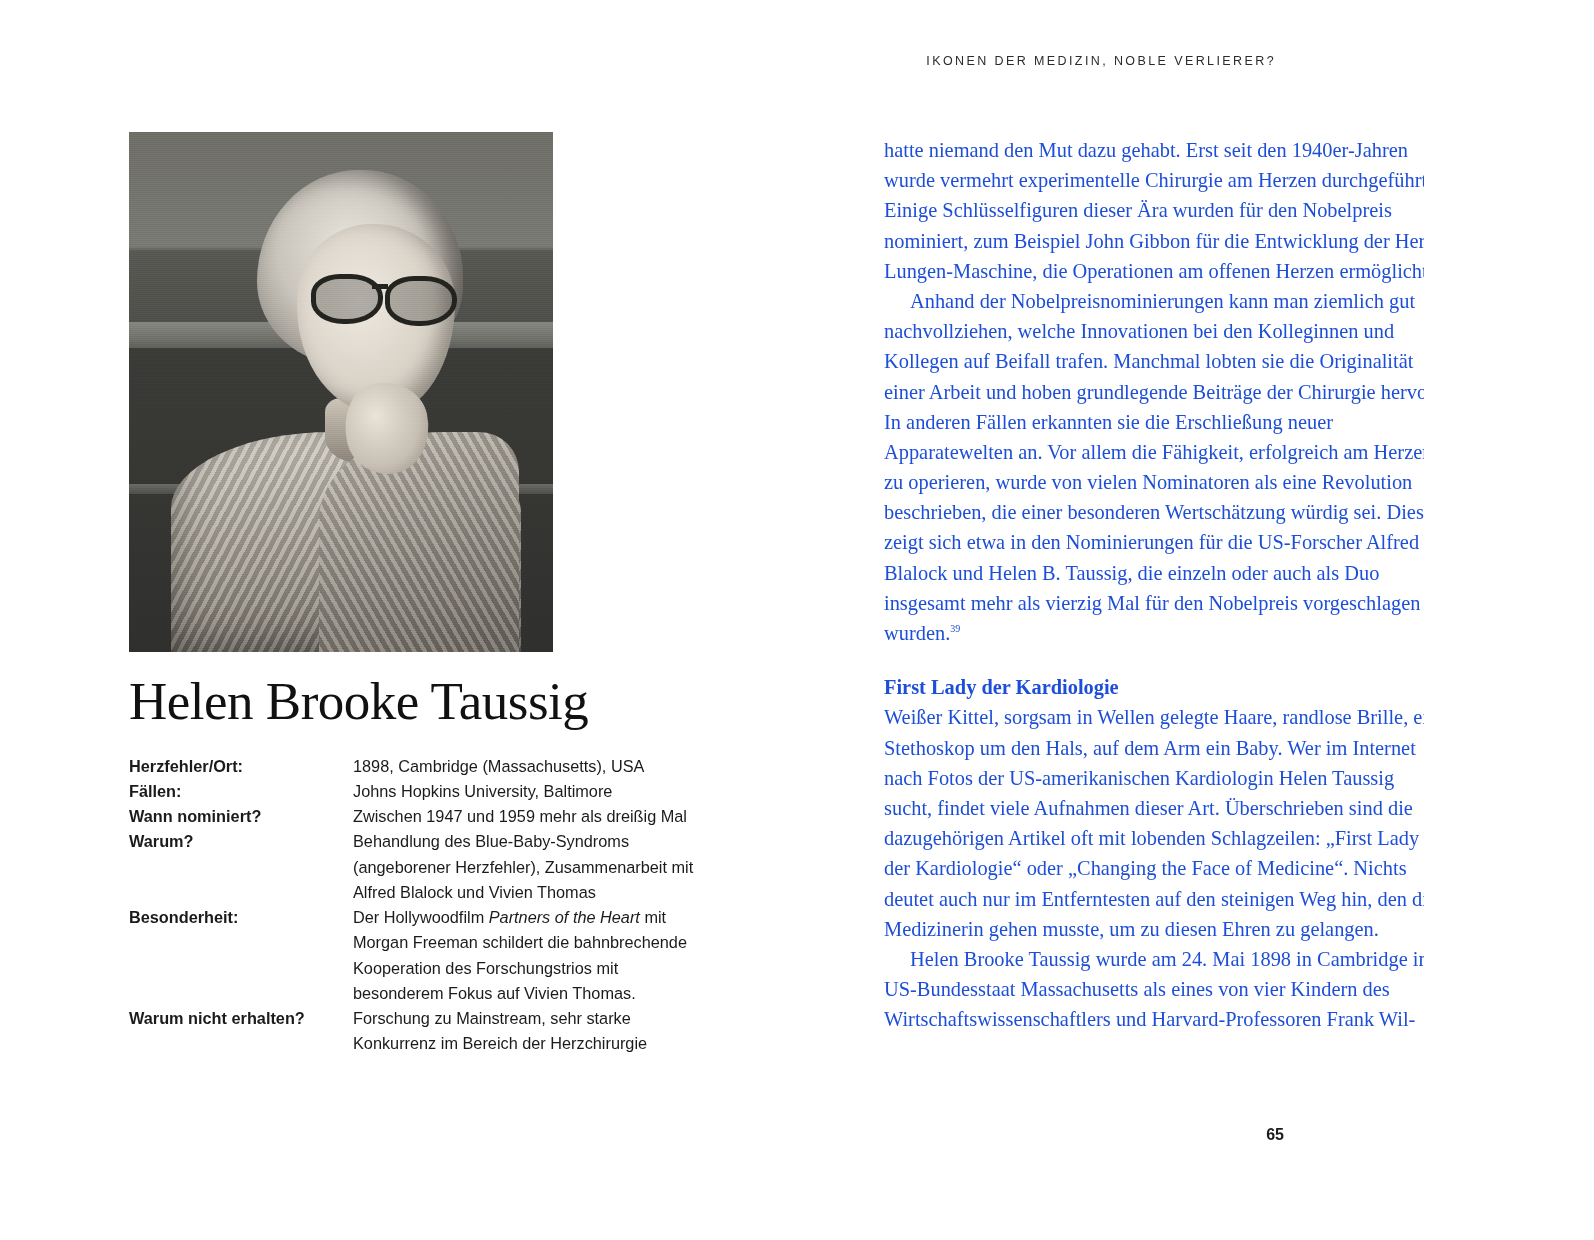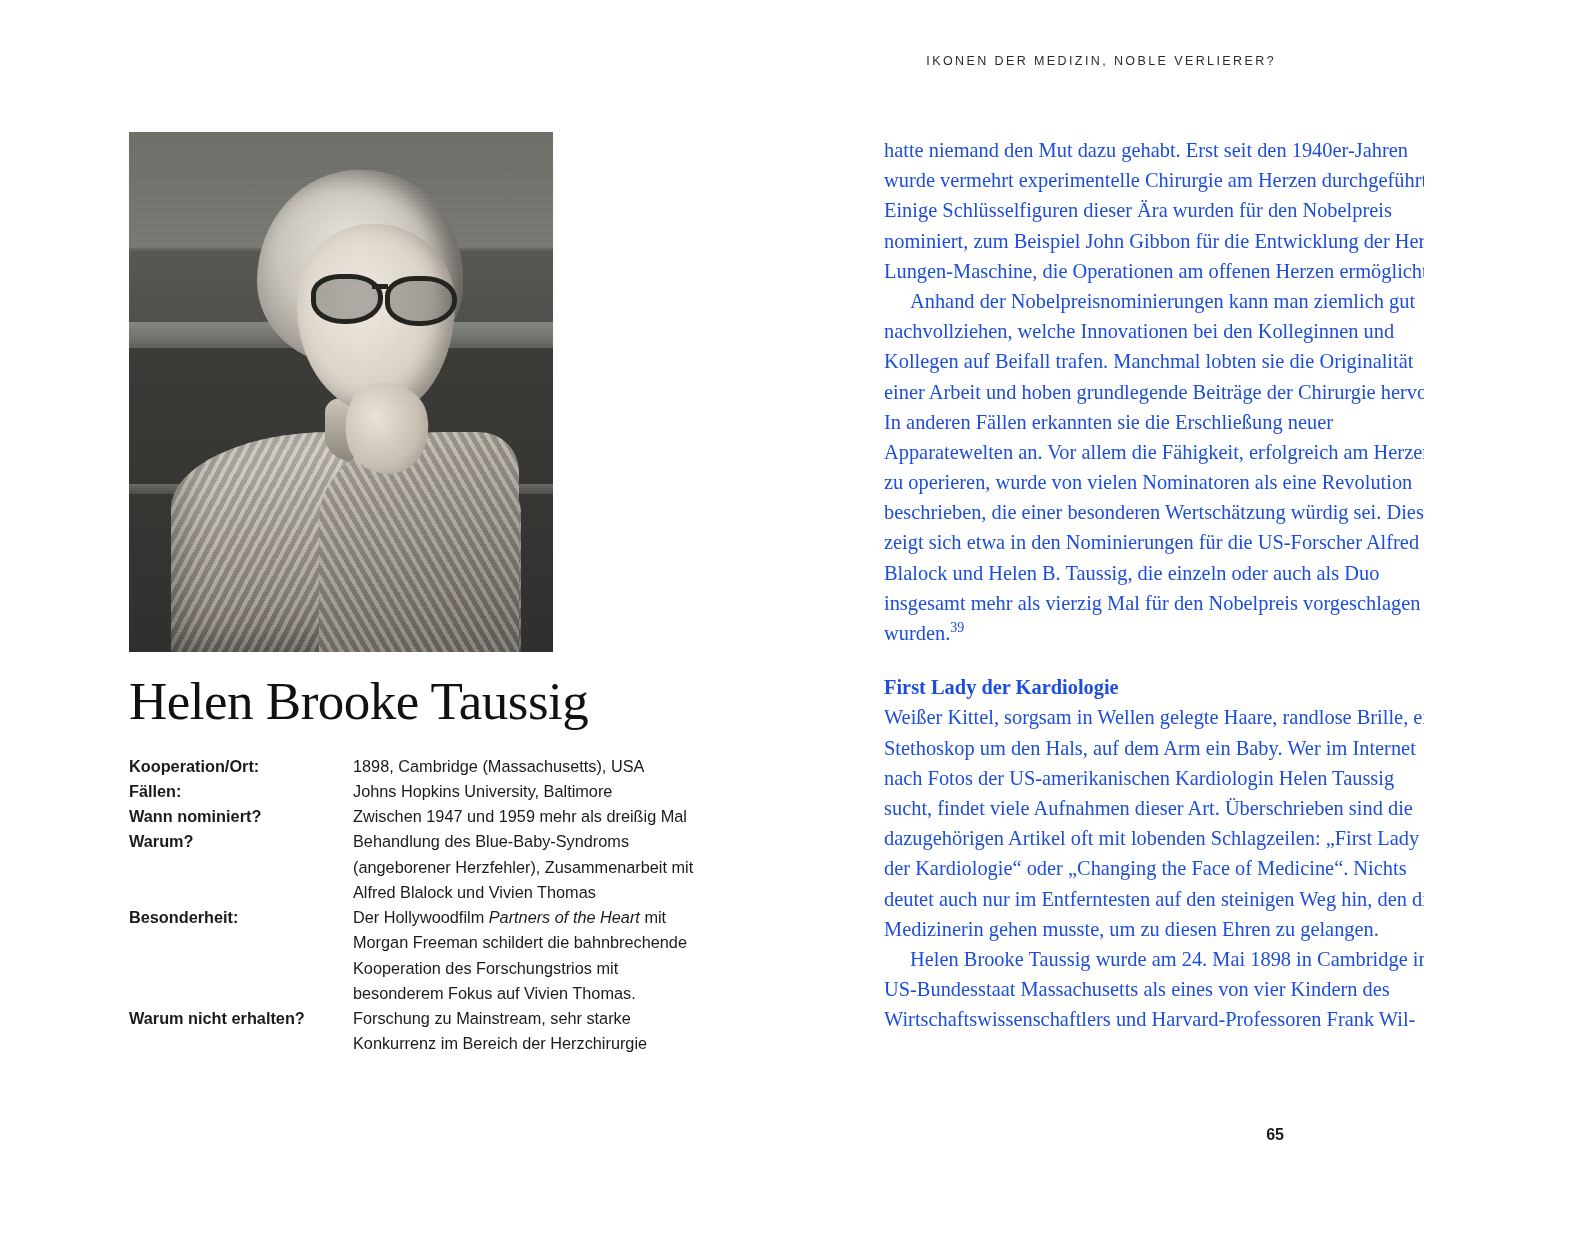--- a/index.html
+++ b/index.html
@@ -180,21 +180,21 @@
   }
   .right-col p { margin: 0; }
   .right-col p.indent { text-indent: 26px; }
   .right-col h3 {
     margin: 24px 0 0 0;
     font-size: 20.4px;
     font-weight: bold;
     line-height: 1.48;
   }
   .right-col sup {
-    font-size: 14px;
+    font-size: 10px;
     vertical-align: super;
     line-height: 0;
   }
 
   .page-number {
     position: absolute;
     right: 140px;
     bottom: 96px;
     font-family: "Liberation Sans", sans-serif;
     font-size: 16px;
@@ -225,21 +225,21 @@
       <div class="bridge"></div>
       <div class="hand"></div>
       <div class="grain"></div>
     </div>
 
     <div class="person-name">Helen Brooke Taussig</div>
 
     <div class="facts">
 
       <div class="fact-row">
-        <div class="fact-label">Kooperation/Ort:</div>
+        <div class="fact-label">Herzfehler/Ort:</div>
         <div class="fact-value">1898, Cambridge (Massachusetts), USA</div>
       </div>
 
       <div class="fact-row">
         <div class="fact-label">Fällen:</div>
         <div class="fact-value">Johns Hopkins University, Baltimore</div>
       </div>
 
       <div class="fact-row">
         <div class="fact-label">Wann nominiert?</div>

